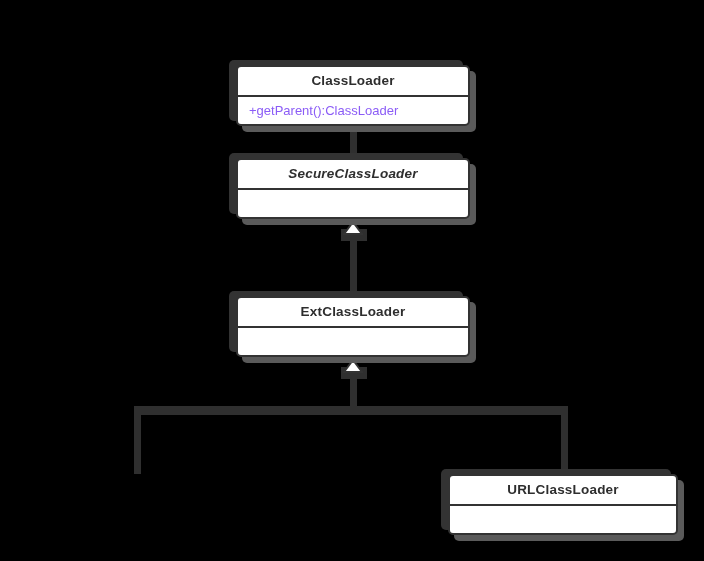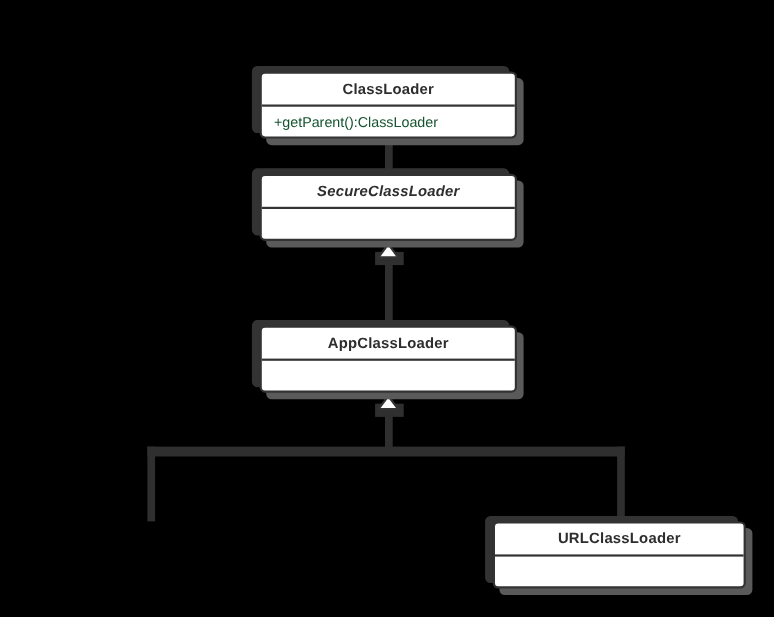--- a/index.html
+++ b/index.html
@@ -32,21 +32,21 @@
     font-size: 13.5px;
     font-weight: 700;
     color: #2e2e2e;
     border-bottom: 2px solid #333333;
     letter-spacing: 0.2px;
   }
   .node-body {
     height: 27px;
     line-height: 27px;
     font-size: 13px;
-    color: #14532d;
+    color: #8b5cf6;
     text-align: left;
     padding-left: 11px;
     white-space: nowrap;
     overflow: hidden;
   }
 
   
   .n0 { left: 236px; top: 25px;  width: 234px; height: 61px; margin-top: 40px; }
   .n1 { left: 236px; top: 158px; width: 234px; height: 61px; font-style: italic; }
   .n2 { left: 236px; top: 296px; width: 234px; height: 61px; }
@@ -116,21 +116,21 @@
     <div class="node-title">ClassLoader</div>
     <div class="node-body">+getParent():ClassLoader</div>
   </div>
 
   <div class="node n1">
     <div class="node-title">SecureClassLoader</div>
     <div class="node-body"></div>
   </div>
 
   <div class="node n2">
-    <div class="node-title">AppClassLoader</div>
+    <div class="node-title">ExtClassLoader</div>
     <div class="node-body"></div>
   </div>
 
 
   <div class="node n4">
     <div class="node-title">URLClassLoader</div>
     <div class="node-body"></div>
   </div>
 
 </div>

